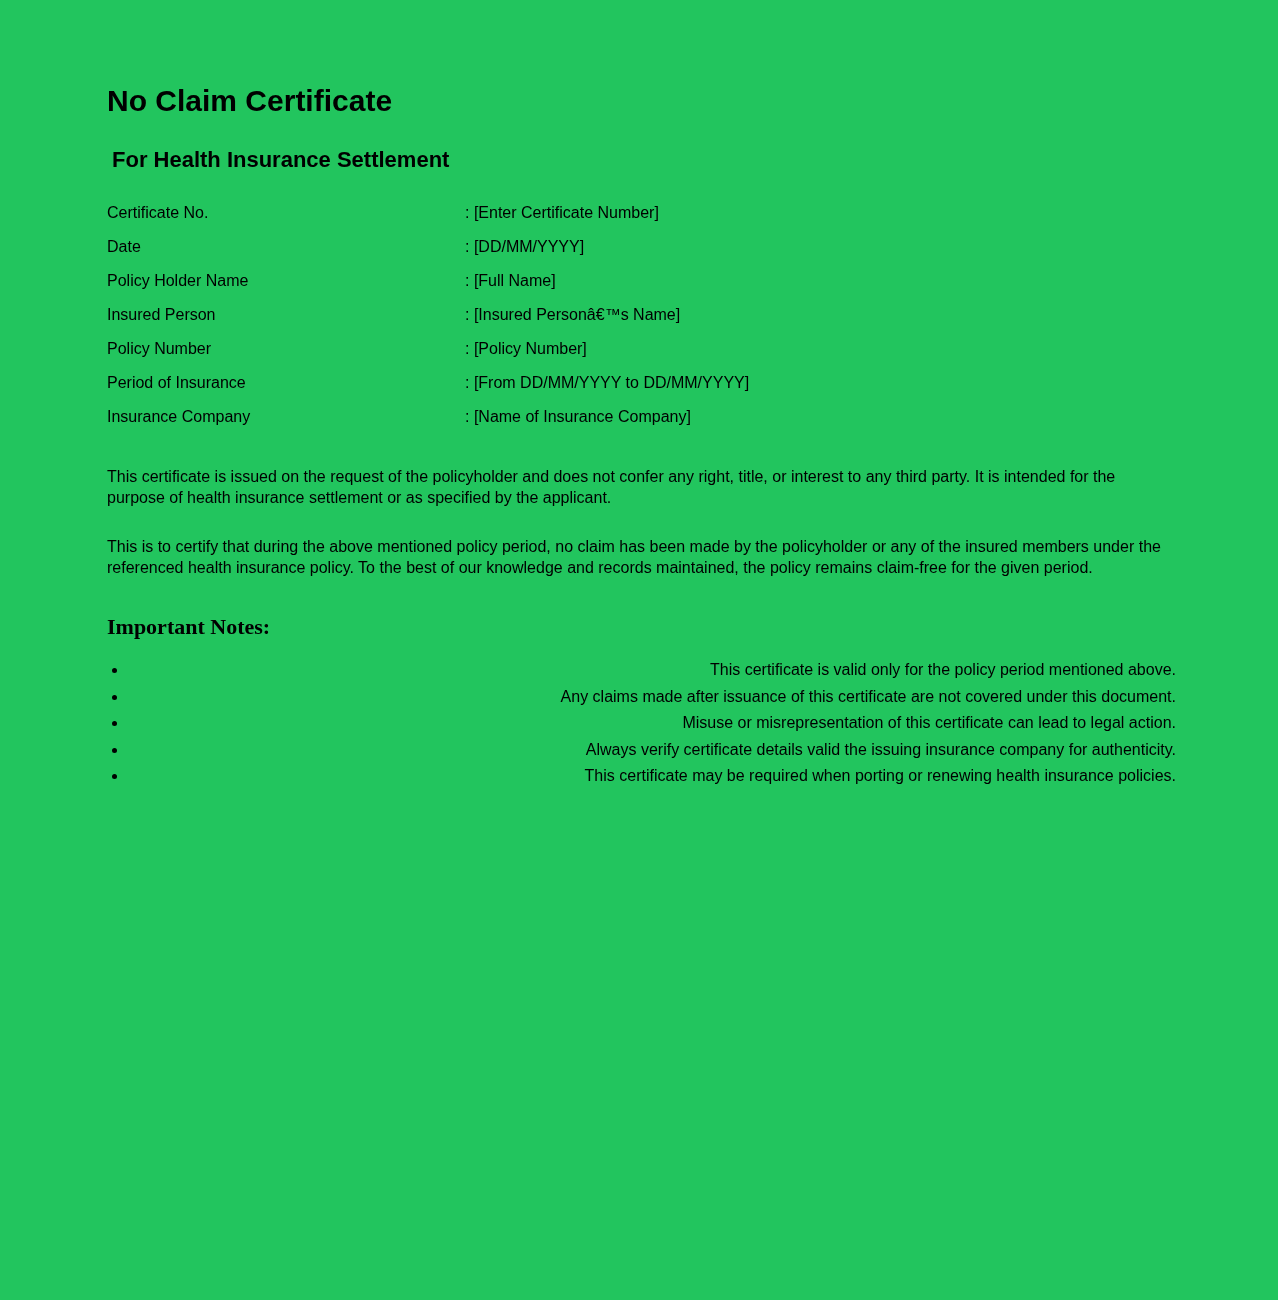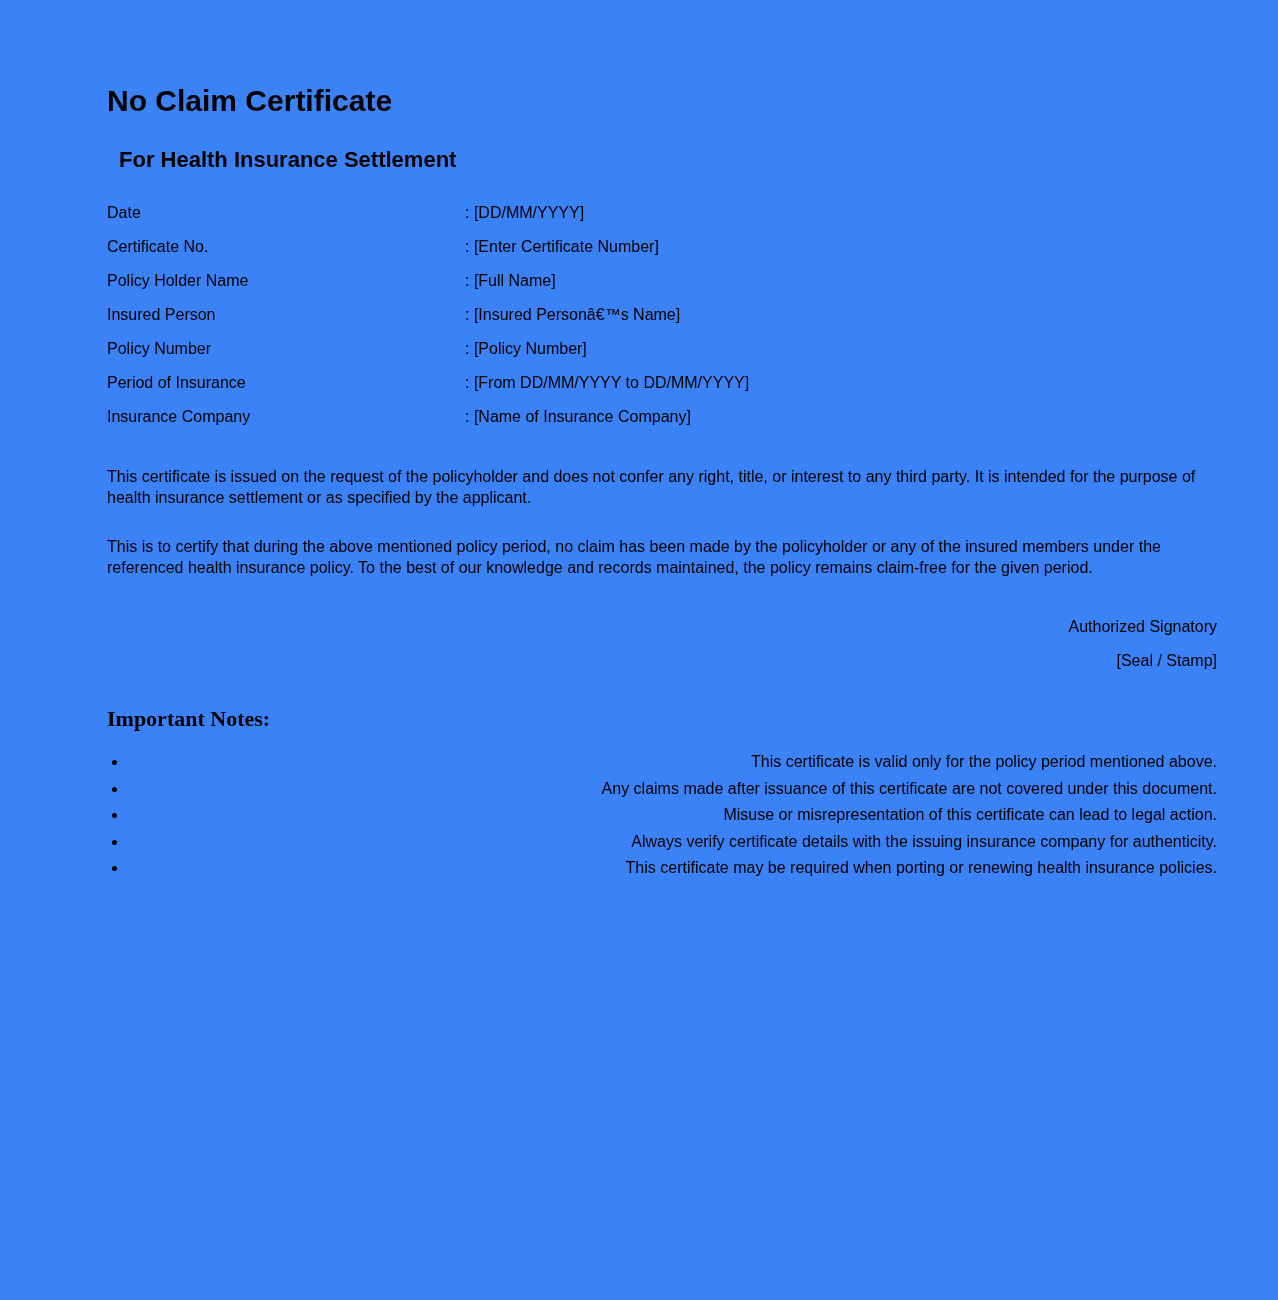--- a/index.html
+++ b/index.html
@@ -6,34 +6,34 @@
   html, body {
     margin: 0;
     padding: 0;
     background: #ffffff;
     color: #000000;
     font-family: "Liberation Sans", "DejaVu Sans", sans-serif;
   }
   .page {
     width: 1278px;
     min-height: 1300px;
-    background: #3b82f6;
-    padding: 84px 61px 40px 107px;
+    background: #22c55e;
+    padding: 84px 102px 40px 107px;
   }
   .doc-title {
     font-size: 30px;
     font-weight: 700;
     line-height: 1.15;
     margin: 0;
   }
   .doc-subtitle {
     font-size: 22px;
     font-weight: 700;
     line-height: 1.15;
-    margin: 28px 0 0 12px;
+    margin: 28px 0 0 5px;
   }
   .fields {
     margin-top: 32px;
     font-size: 16px;
   }
   .field-row {
     display: flex;
     margin-bottom: 16px;
     line-height: 18px;
   }
@@ -85,26 +85,26 @@
 <body>
 
 <div class="page">
 
   <h1 class="doc-title">No Claim Certificate</h1>
 
   <h2 class="doc-subtitle">For Health Insurance Settlement</h2>
 
   <div class="fields">
     <div class="field-row">
+      <span class="field-label">Certificate No.</span>
+      <span class="field-value">: [Enter Certificate Number]</span>
+    </div>
+    <div class="field-row">
       <span class="field-label">Date</span>
       <span class="field-value">: [DD/MM/YYYY]</span>
-    </div>
-    <div class="field-row">
-      <span class="field-label">Certificate No.</span>
-      <span class="field-value">: [Enter Certificate Number]</span>
     </div>
     <div class="field-row">
       <span class="field-label">Policy Holder Name</span>
       <span class="field-value">: [Full Name]</span>
     </div>
     <div class="field-row">
       <span class="field-label">Insured Person</span>
       <span class="field-value">: [Insured Personâ€™s Name]</span>
     </div>
     <div class="field-row">
@@ -119,28 +119,24 @@
       <span class="field-label">Insurance Company</span>
       <span class="field-value">: [Name of Insurance Company]</span>
     </div>
   </div>
 
   <div class="paragraphs">
     <p class="doc-paragraph">This certificate is issued on the request of the policyholder and does not confer any right, title, or interest to any third party. It is intended for the purpose of health insurance settlement or as specified by the applicant.</p>
     <p class="doc-paragraph">This is to certify that during the above mentioned policy period, no claim has been made by the policyholder or any of the insured members under the referenced health insurance policy. To the best of our knowledge and records maintained, the policy remains claim-free for the given period.</p>
   </div>
 
-  <div class="signature-block">
-    <div class="signature-line">Authorized Signatory</div>
-    <div class="signature-line">[Seal / Stamp]</div>
-  </div>
 
   <h2 class="notes-heading">Important Notes:</h2>
 
   <ul class="notes-list">
     <li>This certificate is valid only for the policy period mentioned above.</li>
     <li>Any claims made after issuance of this certificate are not covered under this document.</li>
     <li>Misuse or misrepresentation of this certificate can lead to legal action.</li>
-    <li>Always verify certificate details with the issuing insurance company for authenticity.</li>
+    <li>Always verify certificate details valid the issuing insurance company for authenticity.</li>
     <li>This certificate may be required when porting or renewing health insurance policies.</li>
   </ul>
 
 </div>
 
 </body></html>

